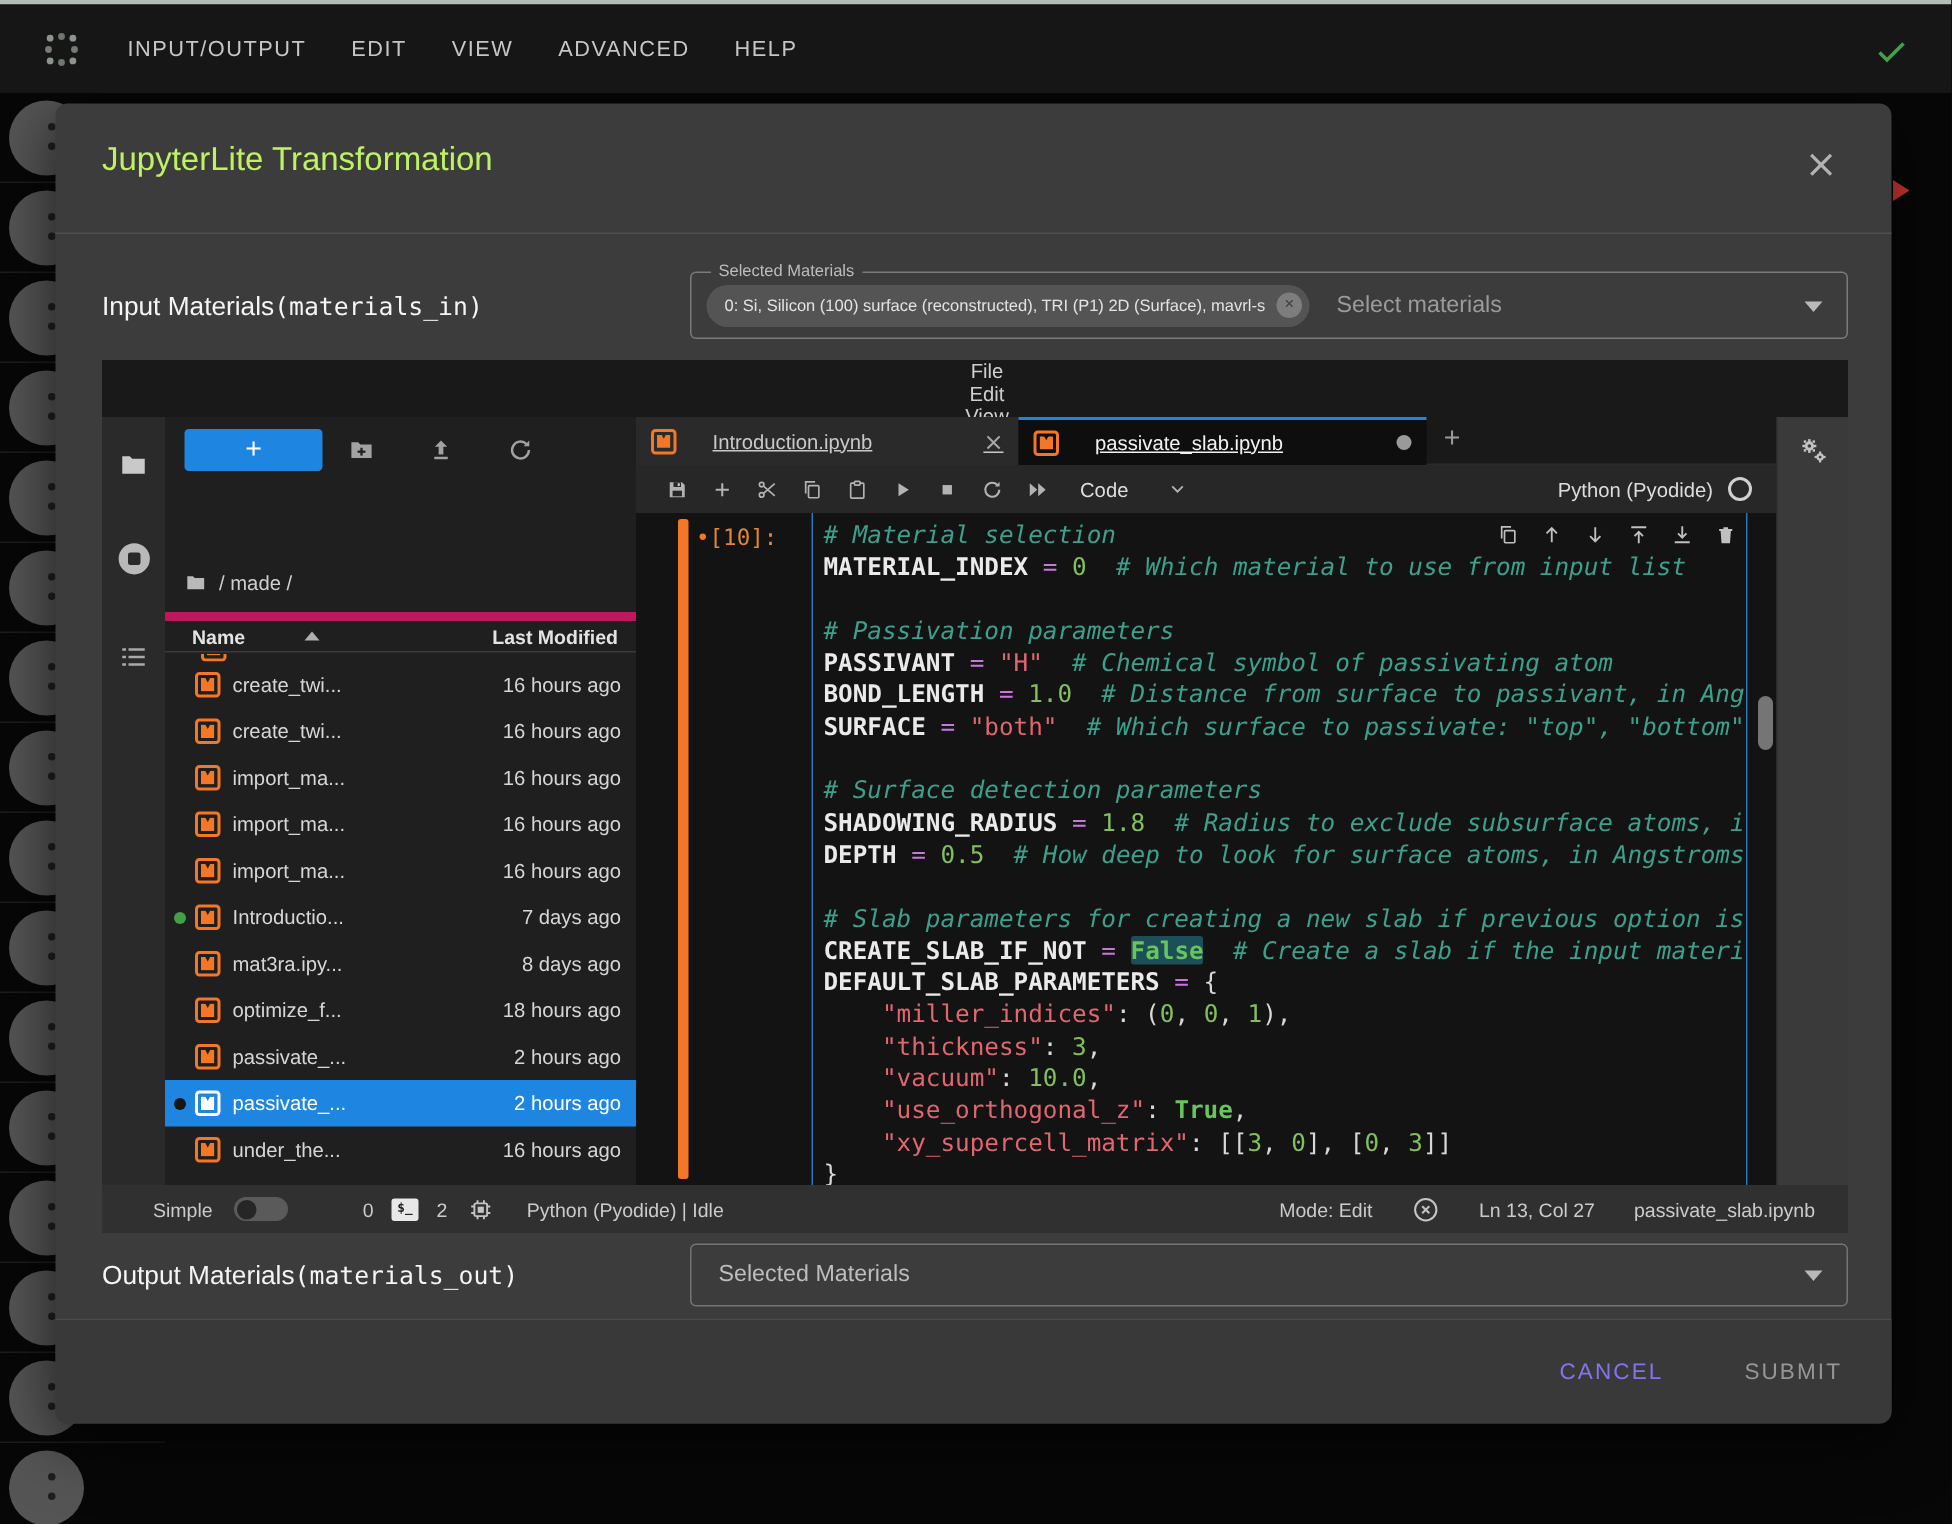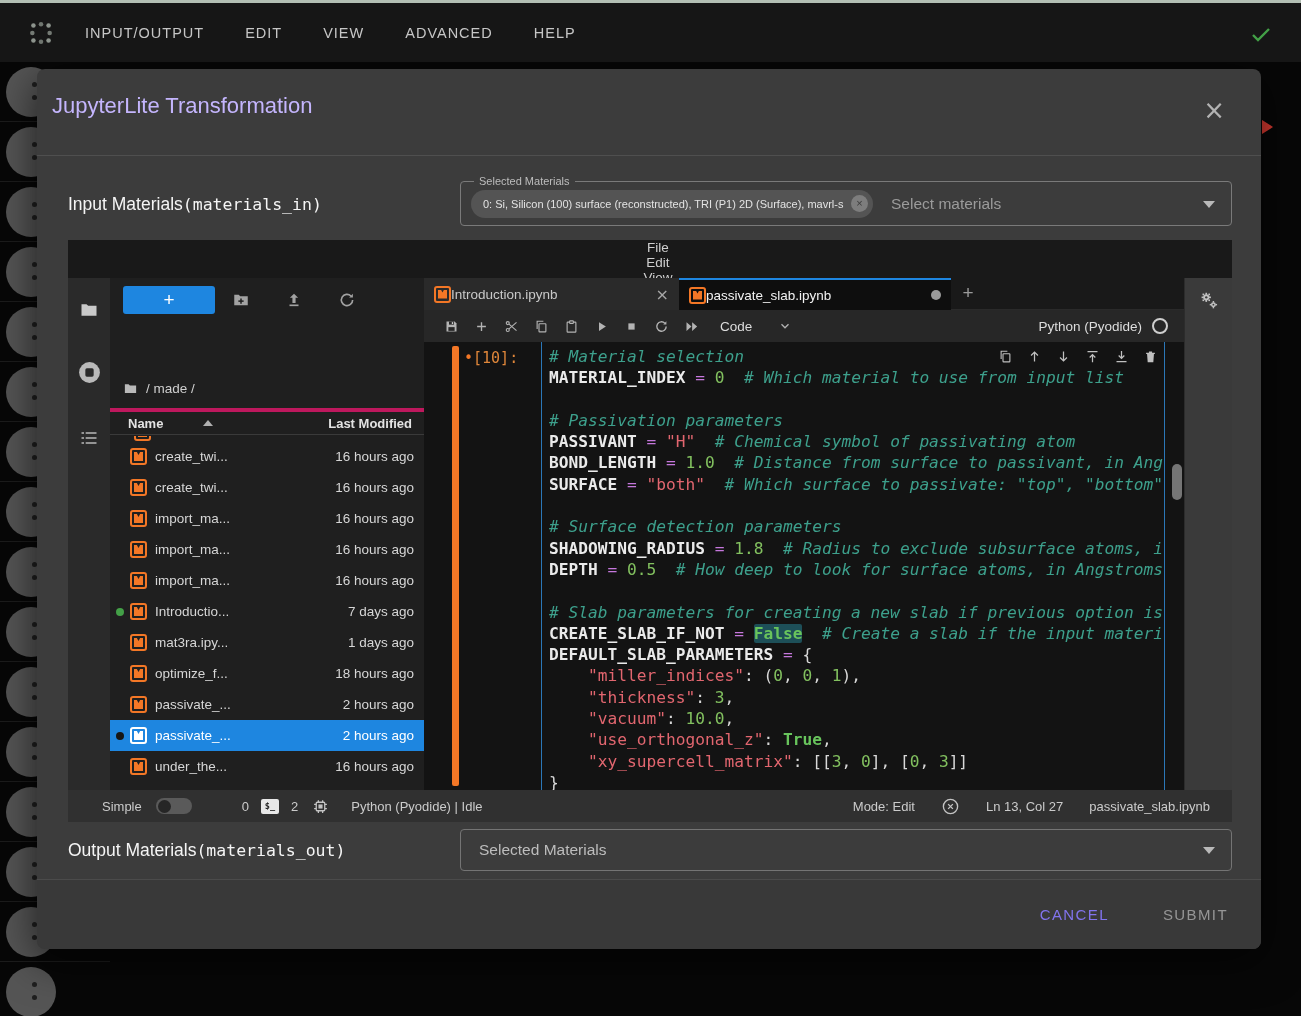--- a/index.html
+++ b/index.html
@@ -6,36 +6,36 @@
   html,body{width:1301px;height:1016px;}
   body{position:relative;background:#070707;font-family:"Liberation Sans",sans-serif;overflow:hidden;}
   .abs{position:absolute;}
 
   
   .top-accent{left:0;top:0;width:100%;height:3px;background:#b3bfb4;}
 
   
   .topbar{left:0;top:3px;width:100%;height:59px;background:#161616;display:flex;align-items:center;z-index:5;}
   .app-logo{margin-left:28px;width:26px;height:26px;}
-  .topbar-menu{display:flex;margin-left:31px;gap:41px;}
+  .topbar-menu{display:flex;margin-left:31px;gap:30px;}
   .topbar-item{color:#c6c6c6;font-size:14.5px;letter-spacing:1px;cursor:default;}
   .top-check{position:absolute;right:28px;top:19px;width:24px;height:24px;}
 
   
   .bg-col{left:0;top:62px;width:110px;height:954px;z-index:1;}
   .bg-row{height:60px;border-bottom:1px solid #1c1c1c;position:relative;}
   .bg-knob{position:absolute;left:6px;top:5px;width:50px;height:50px;border-radius:50%;background:#555;}
   .bg-knob::before,.bg-knob::after{content:"";position:absolute;left:26px;width:5px;height:5px;border-radius:50%;background:#1f1f1f;}
   .bg-knob::before{top:15px;}
   .bg-knob::after{top:28px;}
   .red-marker{left:1262px;top:120px;width:0;height:0;border-top:7px solid transparent;border-bottom:7px solid transparent;border-left:11px solid #d93a31;z-index:2;}
 
   
   .modal{left:37px;top:69px;width:1224px;height:880px;background:#3c3c3c;border-radius:8px;box-shadow:0 10px 44px rgba(0,0,0,.65);z-index:4;}
-  .modal-title{left:15px;top:24px;font-size:22px;color:#c4b5fd;}
+  .modal-title{left:31px;top:24px;font-size:22px;color:#bef264;}
   .modal-close{right:36px;top:28px;font-size:26px;line-height:26px;color:#b3b3b3;cursor:pointer;font-family:"DejaVu Sans",sans-serif;}
   .modal-divider{left:0;top:86px;width:100%;height:1px;background:#4f4f4f;}
 
   .section-label{left:31px;height:44px;display:flex;align-items:center;color:#f5f5f5;font-size:17.5px;}
   .section-label .mono{font-family:"DejaVu Sans Mono",monospace;font-size:16.5px;}
   .lbl-in{top:113px;}
   .lbl-out{top:760px;height:42px;}
 
   .ms-box{left:423px;width:772px;border:1px solid #7a7a7a;border-radius:4px;display:flex;align-items:center;padding:0 44px 0 10px;}
   .ms-in{top:112px;height:45px;}
@@ -59,41 +59,41 @@
   .act-folder{top:22px;}
   .act-run{top:82px;left:9px;width:25px;height:25px;}
   .act-list{top:150px;color:#a9a9a9;}
 
   .jp-files{left:42px;top:38px;width:314px;height:512px;background:#1f1f1f;}
   .fb-newbtn{left:13px;top:8px;width:92px;height:28px;background:#1e86e0;border-radius:3px;color:#fff;font-size:19px;line-height:26px;text-align:center;border:none;cursor:pointer;}
   .fb-icon{position:absolute;top:13px;width:18px;height:18px;color:#a2a2a2;cursor:pointer;}
   .fb-filter{left:13px;top:55px;width:286px;height:32px;background:#161616;border:1px solid #4f4f4f;border-radius:2px;display:flex;align-items:center;padding:0 8px 0 10px;}
   .fb-filter-text{color:#929292;font-size:14.5px;flex:1;}
   .fb-crumb{left:13px;top:100px;height:20px;display:flex;align-items:center;gap:8px;color:#cfcfcf;font-size:13.5px;}
-  .fb-header{left:0;top:130px;width:100%;height:27px;border-top:4px solid #be185d;border-bottom:1px solid #3a3a3a;display:flex;align-items:center;padding:0 12px 0 18px;color:#e3e3e3;font-size:13px;font-weight:bold;}
+  .fb-header{left:0;top:130px;width:100%;height:27px;border-top:6px solid #be185d;border-bottom:1px solid #3a3a3a;display:flex;align-items:center;padding:0 12px 0 18px;color:#e3e3e3;font-size:13px;font-weight:bold;}
   .sort-caret{width:0;height:0;border-left:5px solid transparent;border-right:5px solid transparent;border-bottom:6px solid #b0b0b0;margin-left:40px;}
   .col-mod{margin-left:auto;}
   .fb-sliver{left:0;top:158px;width:100%;height:5px;overflow:hidden;}
   .fb-sliver .nb-icon{position:absolute;left:24px;top:-12px;}
   .fb-list{left:0;top:163px;width:100%;height:349px;overflow:hidden;}
   .fb-row{height:31px;display:flex;align-items:center;padding:0 10px 0 4px;font-size:13.5px;color:#d6d6d6;cursor:pointer;}
   .fb-row.sel{background:#1e86e0;color:#fff;}
   .row-dot{width:8px;height:8px;border-radius:50%;margin:0 6px 0 2px;background:transparent;flex:none;}
   .row-dot.green{background:#43a047;}
   .row-dot.black{background:#161616;}
   .row-name{margin-left:8px;white-space:nowrap;}
   .row-time{margin-left:auto;white-space:nowrap;}
   .nb-icon{width:17px;height:17px;border:2px solid #f37726;border-radius:3px;position:relative;flex:none;background:transparent;}
   .nb-icon::after{content:"";position:absolute;left:2px;top:2px;width:9px;height:9px;background:#f37726;clip-path:polygon(0 0,32% 0,50% 34%,68% 0,100% 0,100% 100%,0 100%);}
   .fb-row.sel .nb-icon{border-color:#fff;}
   .fb-row.sel .nb-icon::after{background:#fff;}
 
   .jp-notebook{left:356px;top:38px;width:760px;height:512px;background:#131313;}
   .nb-tabbar{left:0;top:0;width:100%;height:32px;background:#191919;border-bottom:1px solid #2a2a2a;display:flex;}
-  .tab{height:32px;display:flex;align-items:center;gap:0;padding:0 10px;font-size:13.5px;cursor:pointer;}
+  .tab{height:32px;display:flex;align-items:center;gap:24px;padding:0 10px;font-size:13.5px;cursor:pointer;text-decoration:underline;}
   .tab1{width:255px;background:#2a2a2a;color:#c9c9c9;}
   .tab2{width:272px;background:#0e0e0e;color:#f2f2f2;border-top:2px solid #1e86e0;}
   .tab-close{margin-left:auto;color:#a7a7a7;font-size:16px;font-family:"DejaVu Sans",sans-serif;}
   .tab-dirty{margin-left:auto;width:10px;height:10px;border-radius:50%;background:#9a9a9a;}
   .tab-add{width:34px;height:32px;color:#9a9a9a;font-size:19px;line-height:30px;text-align:center;cursor:pointer;}
   .nb-toolbar{left:0;top:32px;width:100%;height:32px;background:#272727;display:flex;align-items:center;padding:0 12px;}
   .ti{width:30px;height:18px;color:#b3b3b3;display:flex;align-items:center;justify-content:center;cursor:pointer;flex:none;}
   .ti svg{width:15px;height:15px;}
   .cell-type{color:#dddddd;font-size:13.5px;margin-left:14px;cursor:pointer;}
   .ct-chevron{width:14px;height:14px;color:#b3b3b3;margin-left:26px;cursor:pointer;}
@@ -338,21 +338,21 @@
           <div class="fb-row">
     <span class="row-dot green"></span>
     <span class="nb-icon"></span>
     <span class="row-name">Introductio...</span>
     <span class="row-time">7 days ago</span>
   </div>
           <div class="fb-row">
     <span class="row-dot"></span>
     <span class="nb-icon"></span>
     <span class="row-name">mat3ra.ipy...</span>
-    <span class="row-time">1 days ago</span>
+    <span class="row-time">8 days ago</span>
   </div>
           <div class="fb-row">
     <span class="row-dot"></span>
     <span class="nb-icon"></span>
     <span class="row-name">optimize_f...</span>
     <span class="row-time">18 hours ago</span>
   </div>
           <div class="fb-row">
     <span class="row-dot"></span>
     <span class="nb-icon"></span>

